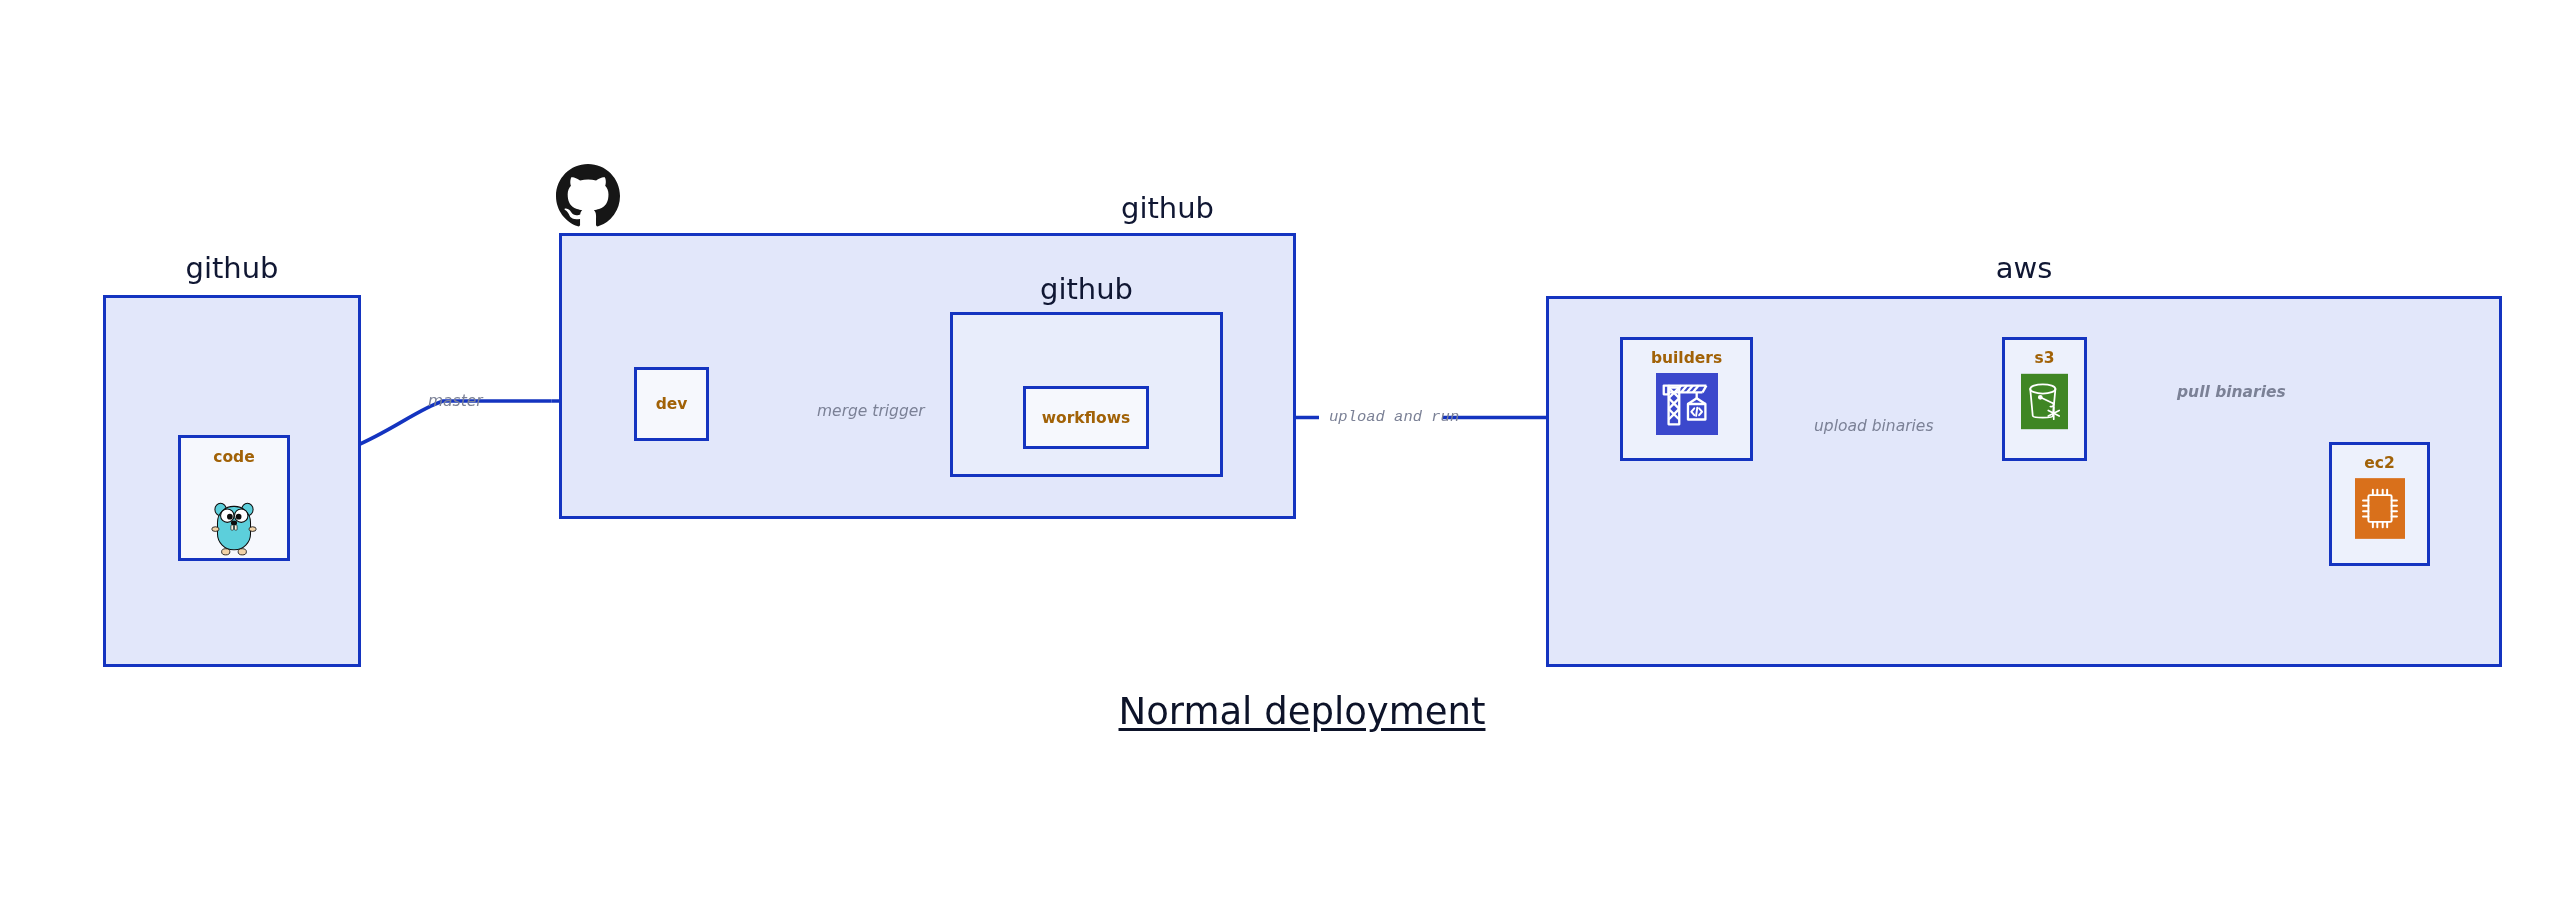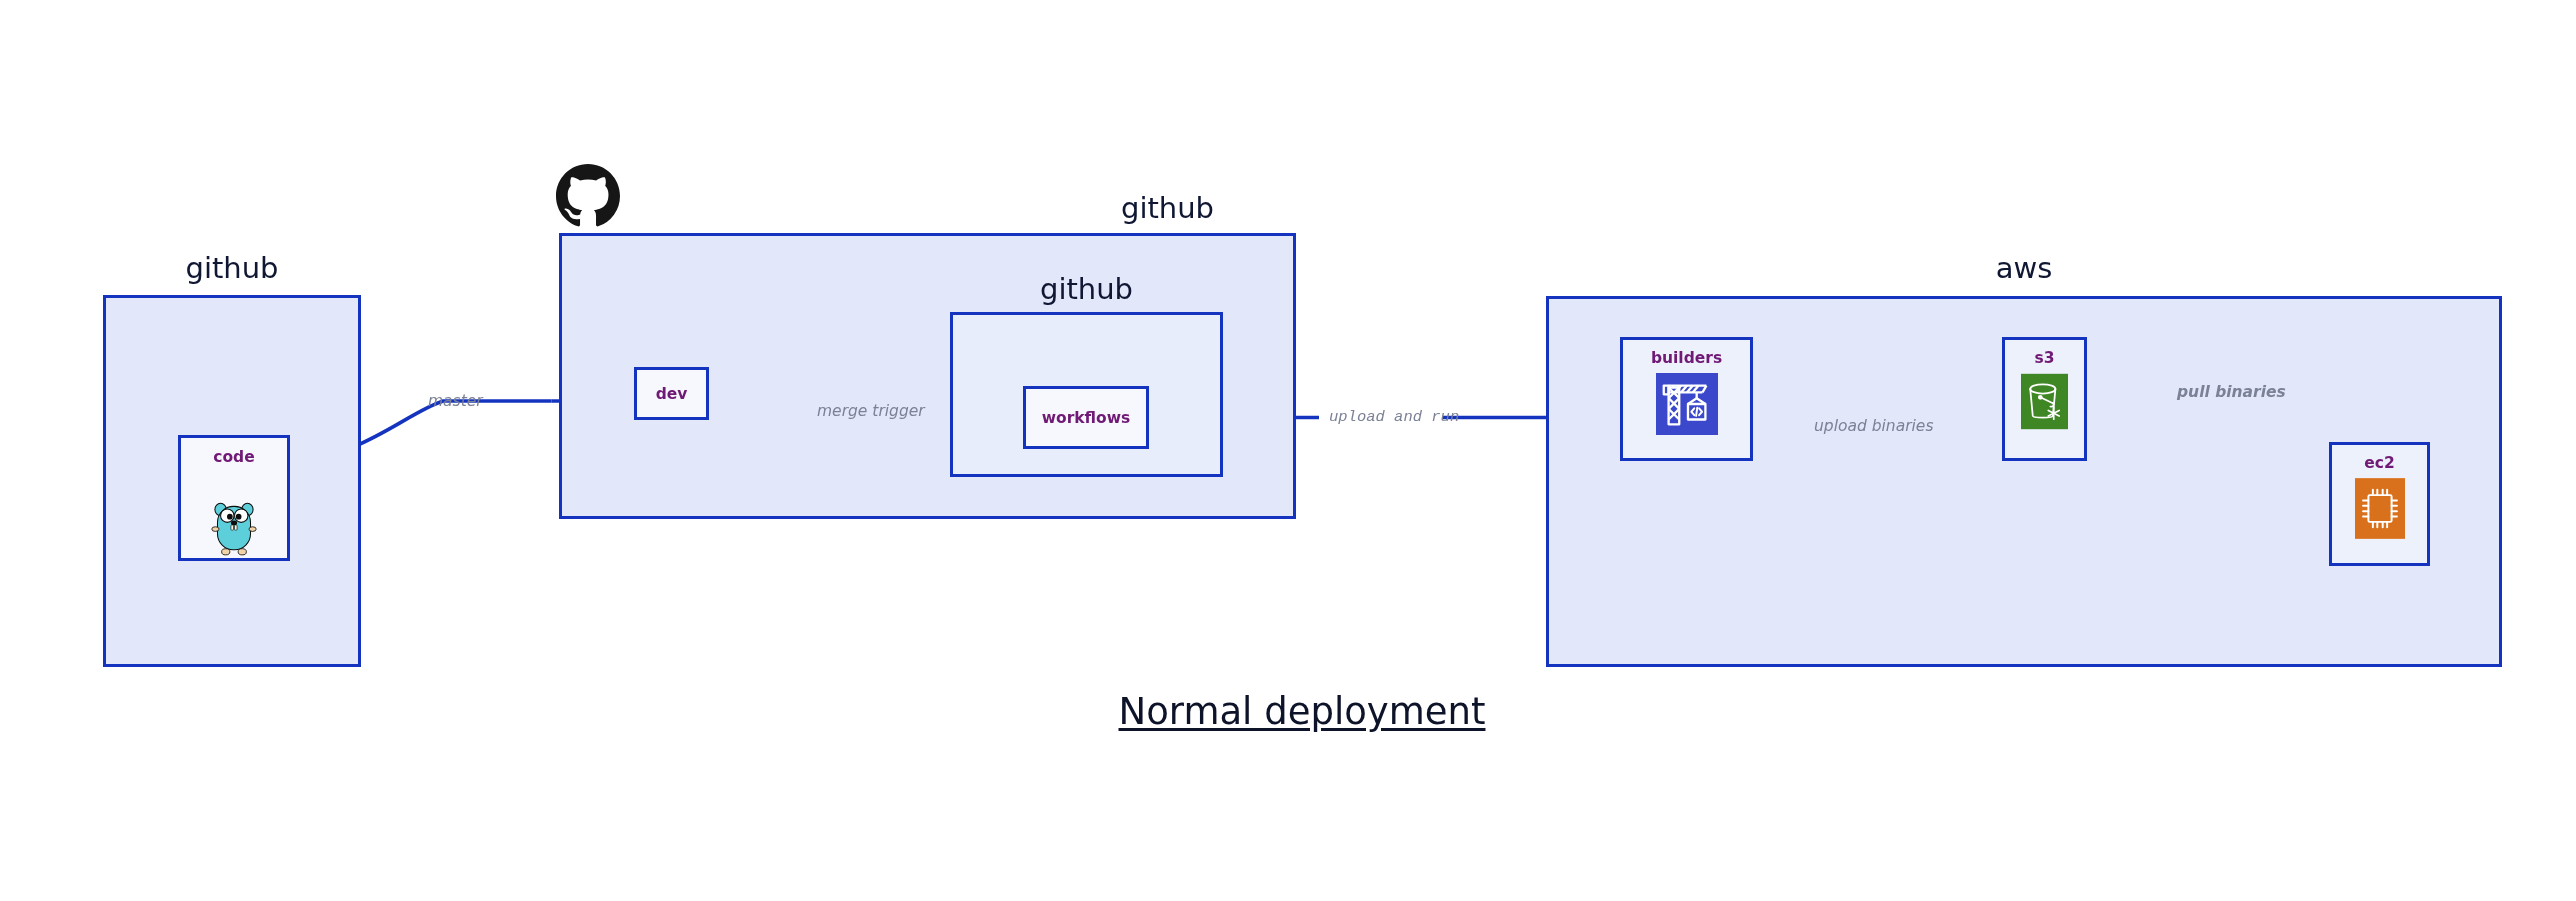--- a/index.html
+++ b/index.html
@@ -29,21 +29,21 @@
   .node{
     position:absolute;
     background:#edf1fc;
     border:3.6px solid #1434c0;
     box-sizing:border-box;
     display:flex;
     flex-direction:column;
     align-items:center;
   }
   .node-title{
-    color:#701a75;
+    color:#a16207;
     font-size:15.5px;
     font-weight:bold;
     white-space:nowrap;
     font-family:"DejaVu Sans",sans-serif;
   }
   .node.light{background:#f6f8fd;justify-content:space-between;}
 
   .icon-wrap{display:flex;align-items:center;justify-content:center;}
 
   
@@ -139,21 +139,21 @@
       <path fill="#161616" d="M8 0C3.58 0 0 3.58 0 8c0 3.54 2.29 6.53 5.47 7.59.4.07.55-.17.55-.38
         0-.19-.01-.82-.01-1.49-2.01.37-2.53-.49-2.69-.94-.09-.23-.48-.94-.82-1.13-.28-.15-.68-.52-.01-.53.63-.01
         1.08.58 1.23.82.72 1.21 1.87.87 2.33.66.07-.52.28-.87.51-1.07-1.78-.2-3.64-.89-3.64-3.95
         0-.87.31-1.59.82-2.15-.08-.2-.36-1.02.08-2.12 0 0 .67-.21 2.2.82.64-.18 1.32-.27
         2-.27s1.36.09 2 .27c1.53-1.04 2.2-.82 2.2-.82.44 1.1.16 1.92.08 2.12.51.56.82 1.27.82 2.15 0
         3.07-1.87 3.75-3.65 3.95.29.25.54.73.54 1.48 0 1.07-.01 1.93-.01 2.2 0 .21.15.46.55.38A8.01 8.01 0 0 0 16
         8c0-4.42-3.58-8-8-8z"></path>
     </svg>
   </div>
 
-  <div class="node light" style="left:634px;top:367px;width:75px;height:53px;justify-content:center;">
+  <div class="node light" style="left:634px;top:367px;width:75px;height:74px;justify-content:center;">
     <div class="node-title">dev</div>
   </div>
 
   <div class="zone inner" style="left:950px;top:312px;width:273px;height:165px;"></div>
   <div class="zone-label" style="left:950px;top:272px;width:273px;text-align:center;">github</div>
 
   <div class="node light" style="left:1023px;top:386px;width:126px;height:63px;justify-content:center;">
     <div class="node-title">workflows</div>
   </div>
 

